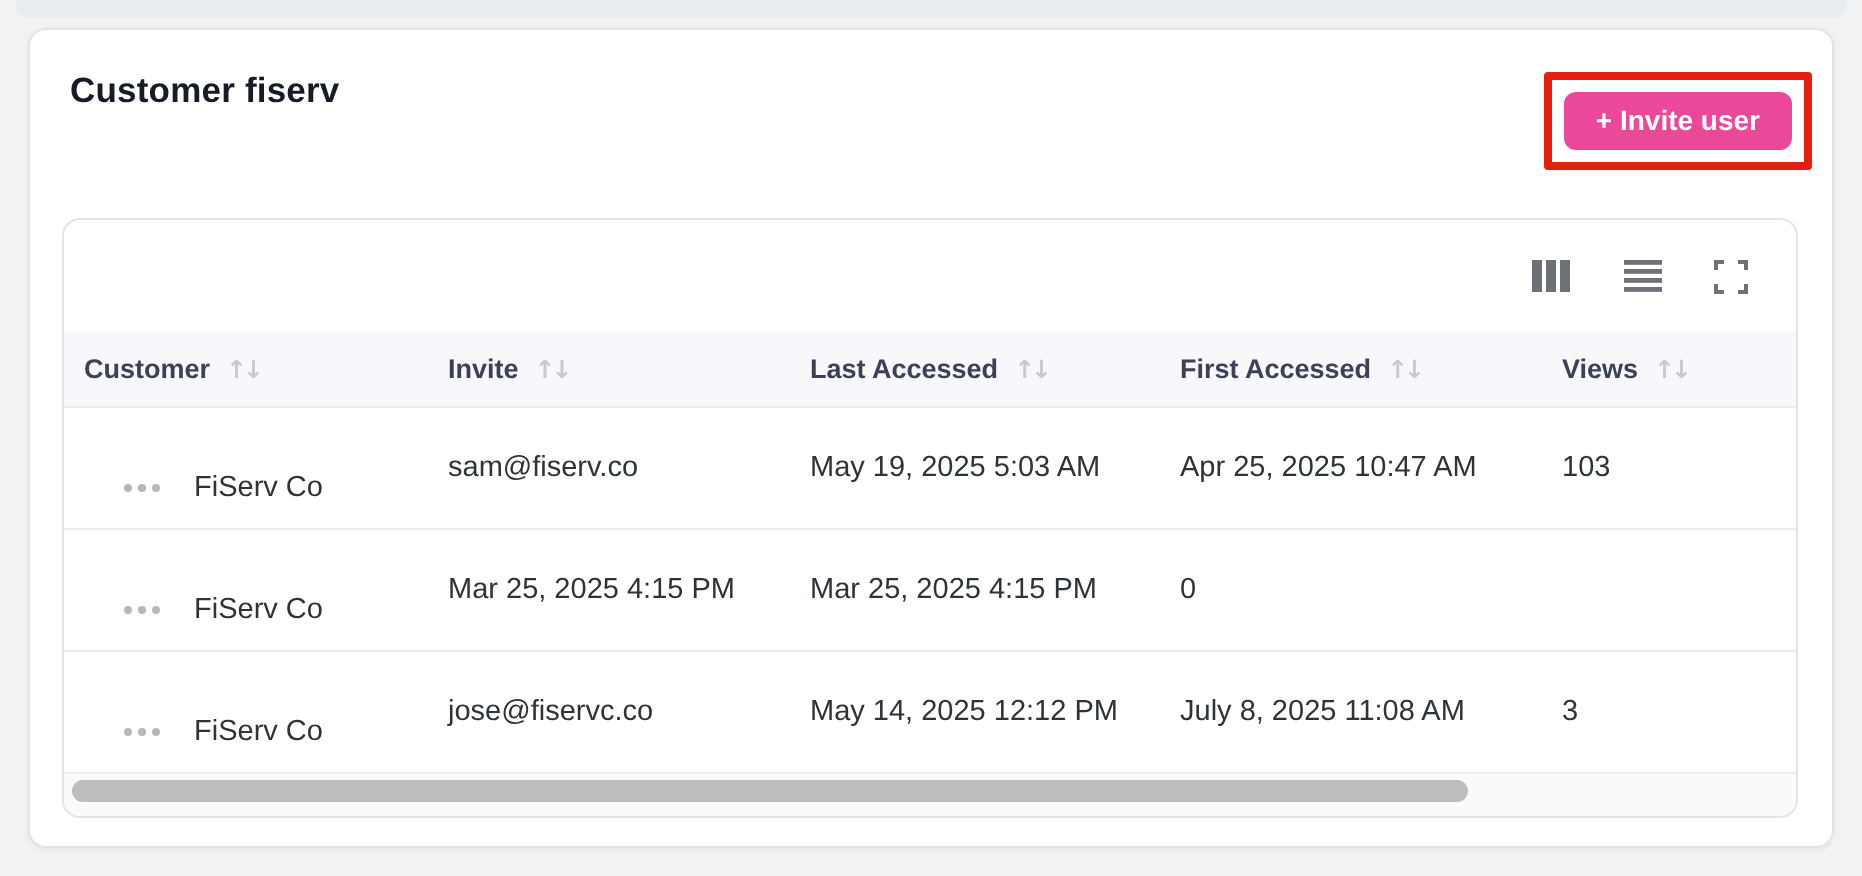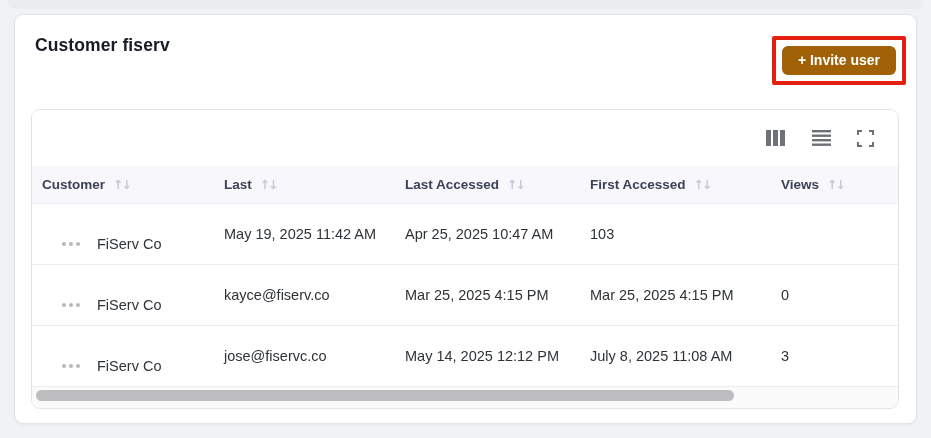--- a/index.html
+++ b/index.html
@@ -26,21 +26,21 @@
   .page-title { font-size: 17.5px; font-weight: bold; color: #171b26; letter-spacing: 0.1px; }
   .page-subtitle { margin-top: 7px; font-size: 14px; color: #42474f; }
   .annotation-box {
     position: absolute; top: 21px; right: 10px;
     border: 4px solid #e3200f;
     border-radius: 2px;
     padding: 6px 6px;
   }
   .invite-btn {
     display: inline-block;
-    background: #a16207;
+    background: #ec4899;
     color: #ffffff;
     font-family: "Liberation Sans", sans-serif;
     font-size: 14px; font-weight: bold;
     border: none; border-radius: 6px;
     padding: 6px 16px 7px 16px;
     cursor: pointer;
     white-space: nowrap;
   }
   .table-shell {
     position: absolute; top: 94px; left: 16px; right: 17px;
@@ -157,21 +157,21 @@
         </svg>
       </button>
     </div>
 
     <div class="grid-row thead">
       <div class="th">
         <span>Customer</span>
         <span class="sort-glyph">↑↓</span>
       </div>
       <div class="th">
-        <span>Last</span>
+        <span>Invite</span>
         <span class="sort-glyph">↑↓</span>
       </div>
       <div class="th">
         <span>Last Accessed</span>
         <span class="sort-glyph">↑↓</span>
       </div>
       <div class="th">
         <span>First Accessed</span>
         <span class="sort-glyph">↑↓</span>
       </div>
@@ -183,35 +183,35 @@
 
     <div class="grid-row trow">
       <div class="td-customer">
         <button class="dots-menu">
             <i></i>
             <i></i>
             <i></i>
           </button>
         <span>FiServ Co</span>
       </div>
-      <div class="td">May 19, 2025 11:42 AM</div>
+      <div class="td">sam@fiserv.co</div>
+      <div class="td">May 19, 2025 5:03 AM</div>
       <div class="td">Apr 25, 2025 10:47 AM</div>
       <div class="td">103</div>
     </div>
 
     <div class="grid-row trow">
       <div class="td-customer">
         <button class="dots-menu">
             <i></i>
             <i></i>
             <i></i>
           </button>
         <span>FiServ Co</span>
       </div>
-      <div class="td">kayce@fiserv.co</div>
       <div class="td">Mar 25, 2025 4:15 PM</div>
       <div class="td">Mar 25, 2025 4:15 PM</div>
       <div class="td">0</div>
     </div>
 
     <div class="grid-row trow">
       <div class="td-customer">
         <button class="dots-menu">
             <i></i>
             <i></i>

